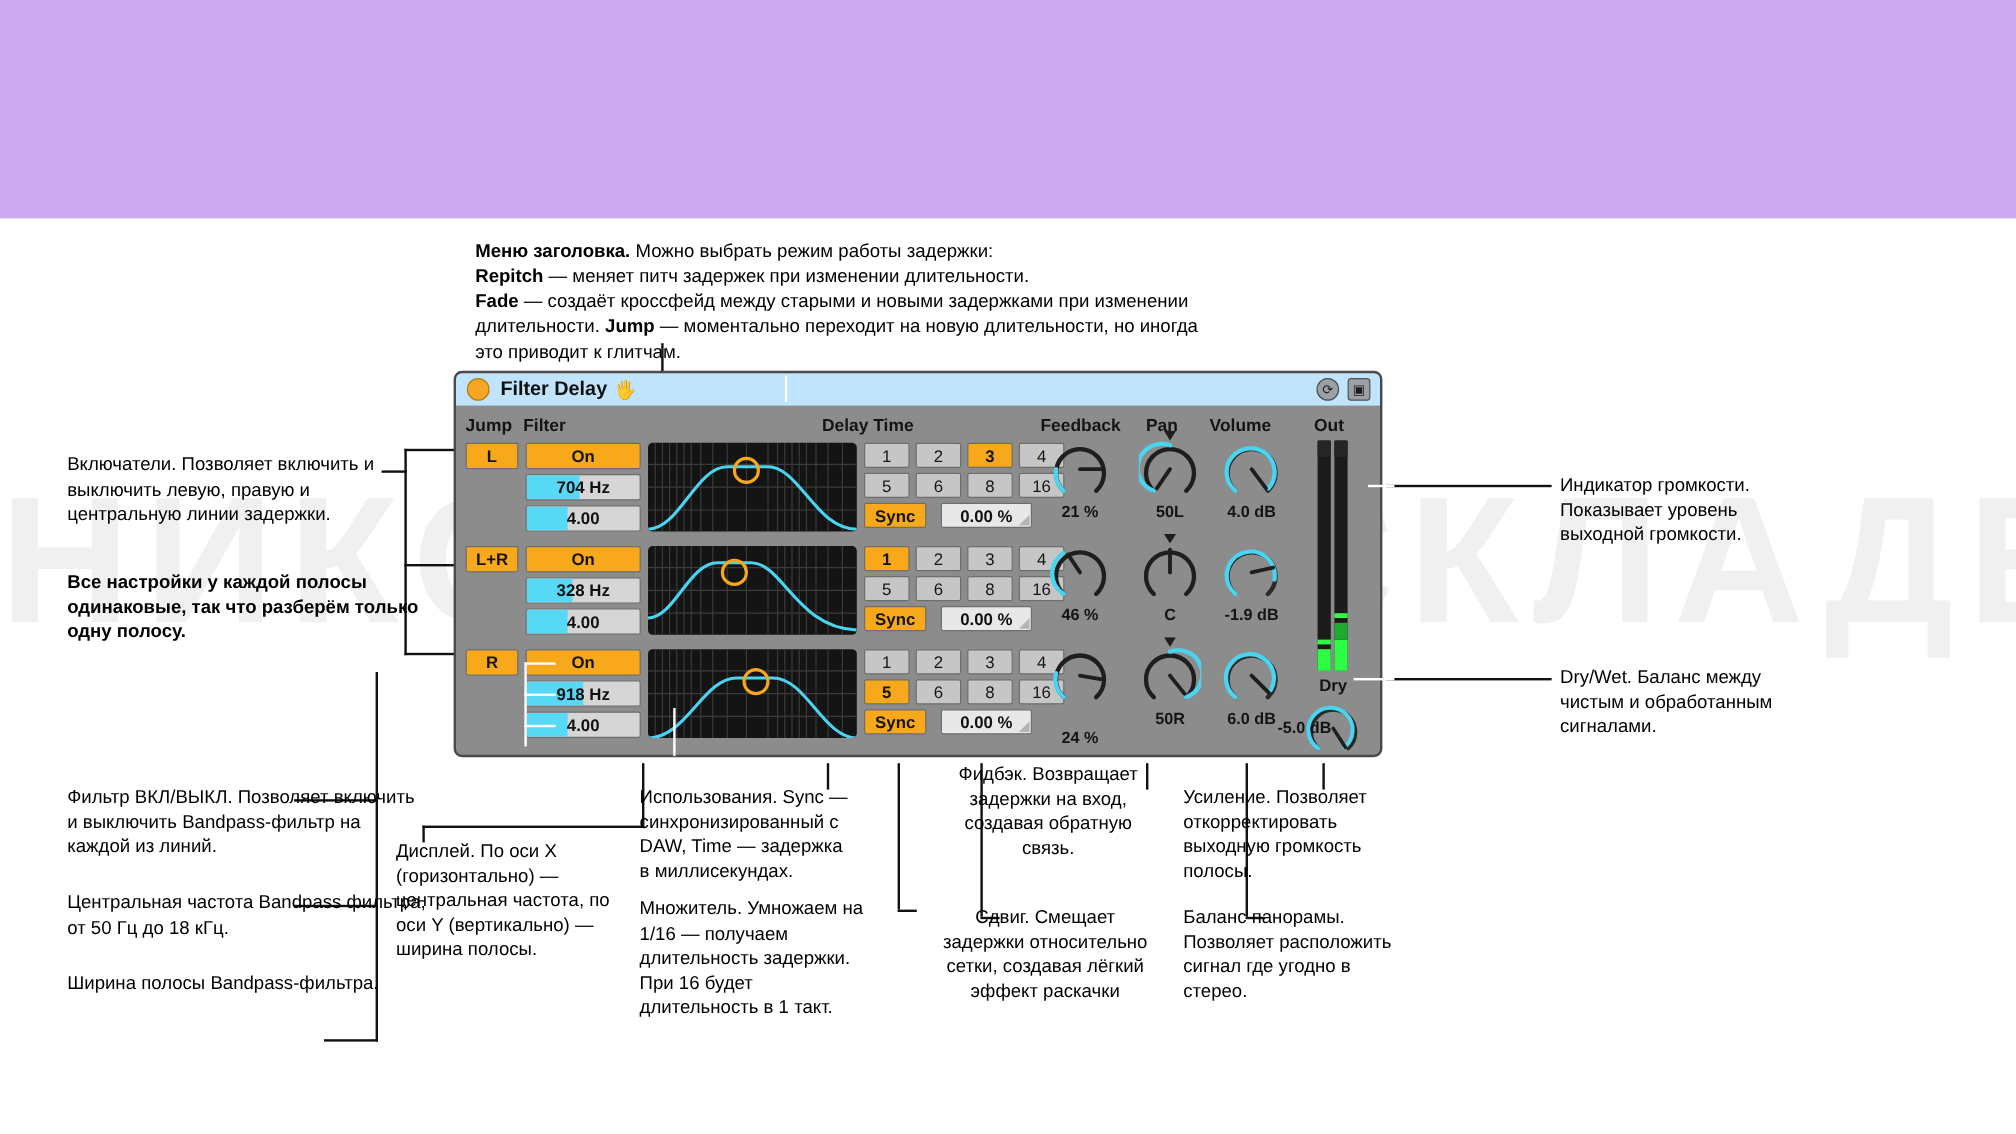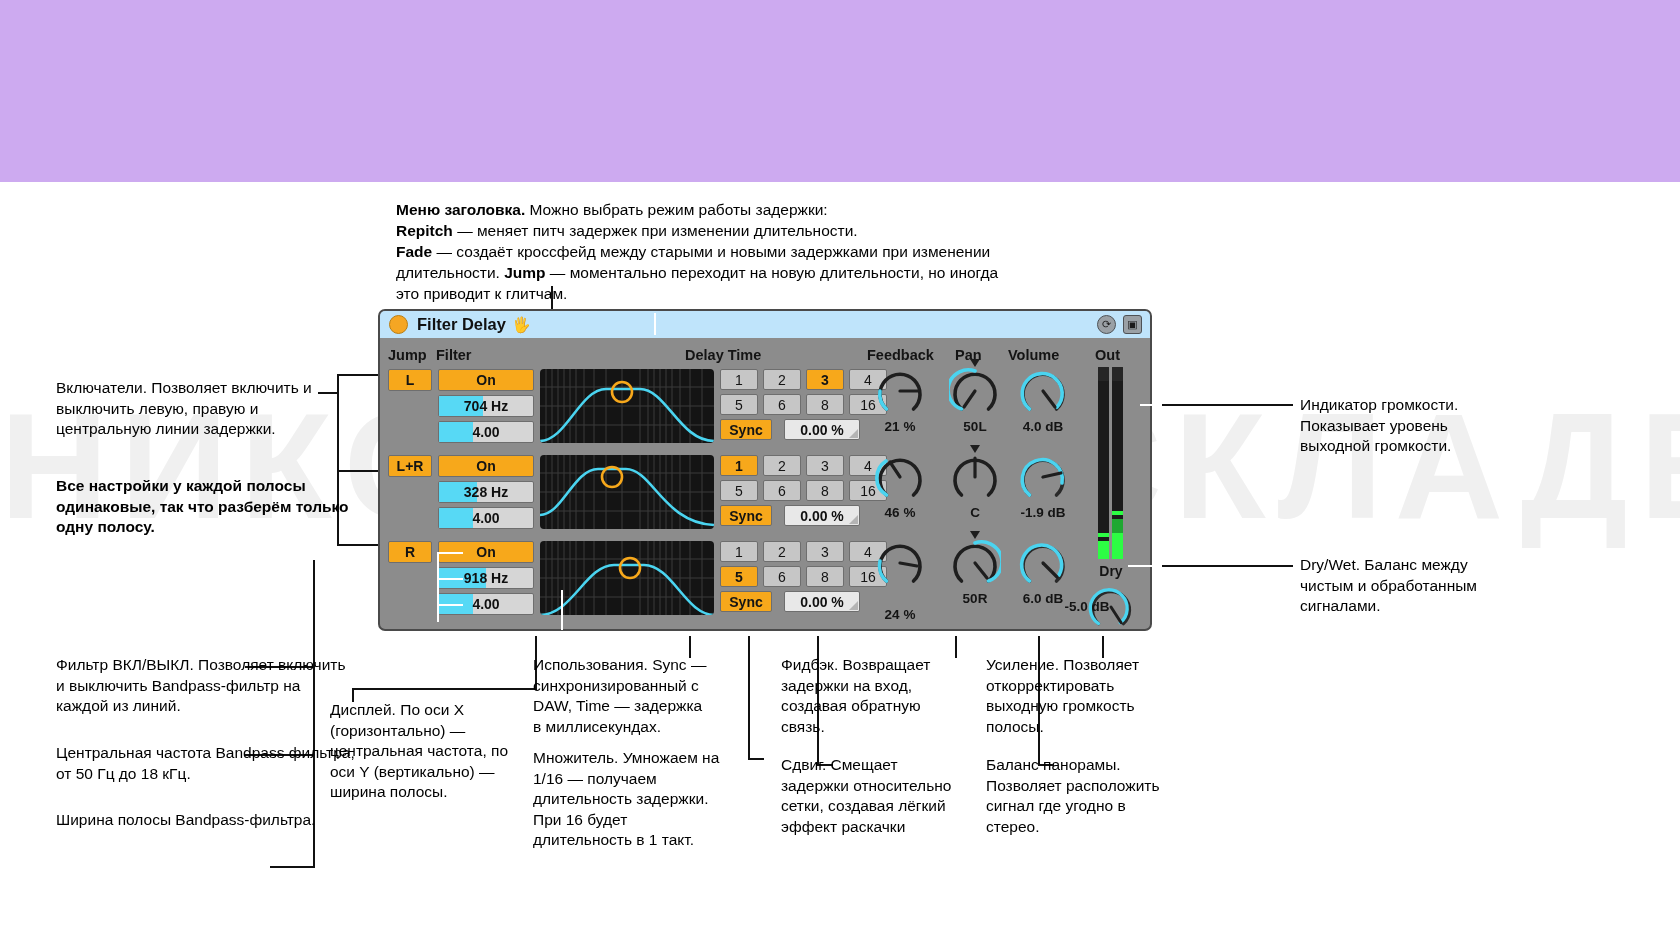--- a/index.html
+++ b/index.html
@@ -560,26 +560,26 @@
   <b>Использования. Sync</b><span> — синхронизированный с DAW, </span><b>Time</b><span> — задержка в миллисекундах.</span>
 </div>
 <div class="ln" style="left:689px; top:636px; width:2px; height:22px;"></div>
 
 <div class="note" style="left:533px; top:748px; width:195px;">
   <b>Множитель.</b><span> Умножаем на 1/16 — получаем длительность задержки. При 16 будет длительность в 1 такт.</span>
 </div>
 <div class="ln" style="left:748px; top:636px; width:2px; height:122px;"></div>
 <div class="ln" style="left:748px; top:758px; width:16px; height:2px;"></div>
 
-<div class="note" style="left:781px; top:655px; width:185px;">
+<div class="note" style="left:781px; top:636px; width:185px;text-align:center;">
   <b>Фидбэк.</b><span> Возвращает задержки на вход, создавая обратную связь.</span>
 </div>
 <div class="ln" style="left:955px; top:636px; width:2px; height:22px;"></div>
 
-<div class="note" style="left:781px; top:755px; width:180px;">
+<div class="note" style="left:781px; top:755px; width:180px;text-align:center;">
   <b>Сдвиг.</b><span> Смещает задержки относительно сетки, создавая лёгкий эффект раскачки</span>
 </div>
 <div class="ln" style="left:817px; top:636px; width:2px; height:128px;"></div>
 <div class="ln" style="left:817px; top:764px; width:16px; height:2px;"></div>
 
 <div class="note" style="left:986px; top:655px; width:180px;">
   <b>Усиление.</b><span> Позволяет откорректировать выходную громкость полосы.</span>
 </div>
 <div class="ln" style="left:1102px; top:636px; width:2px; height:22px;"></div>
 

